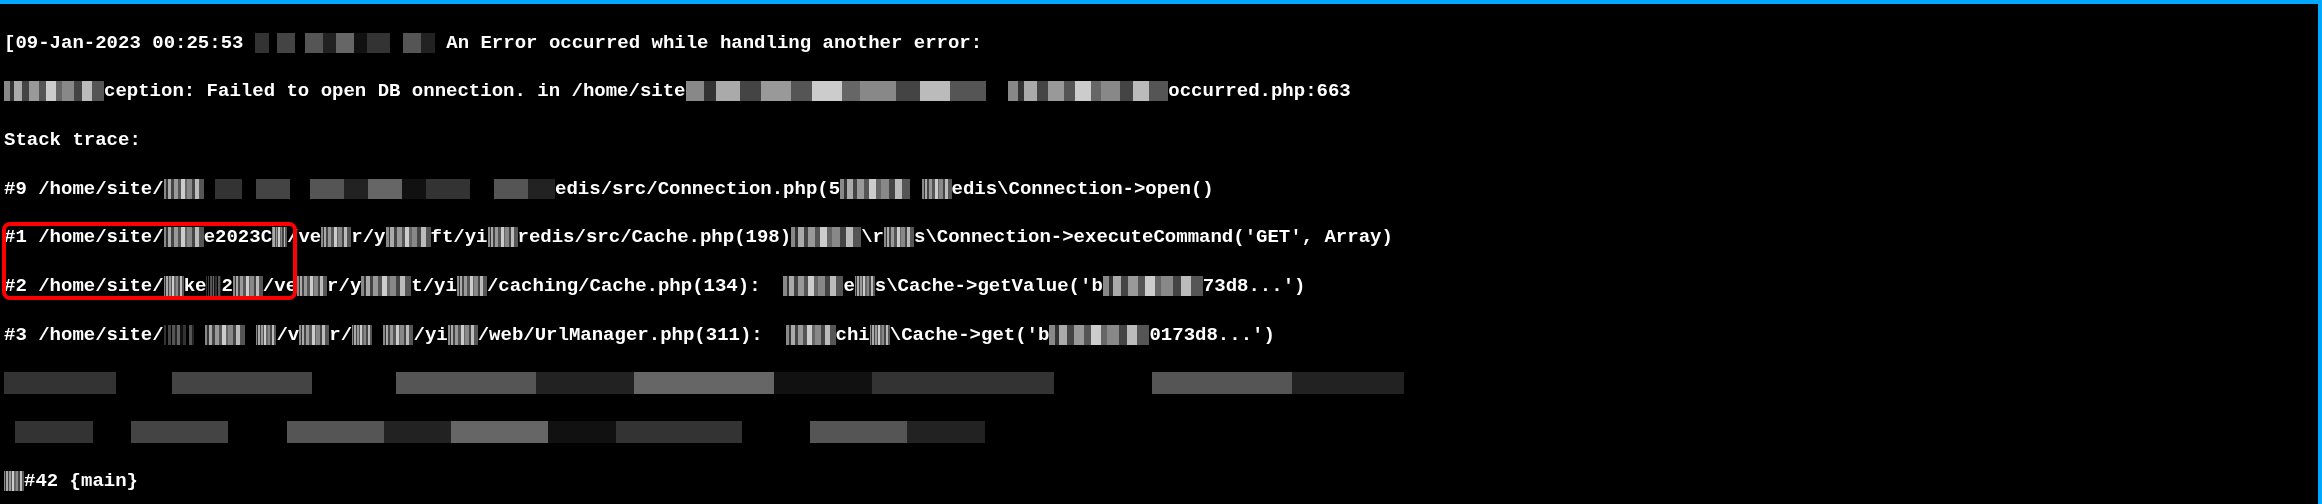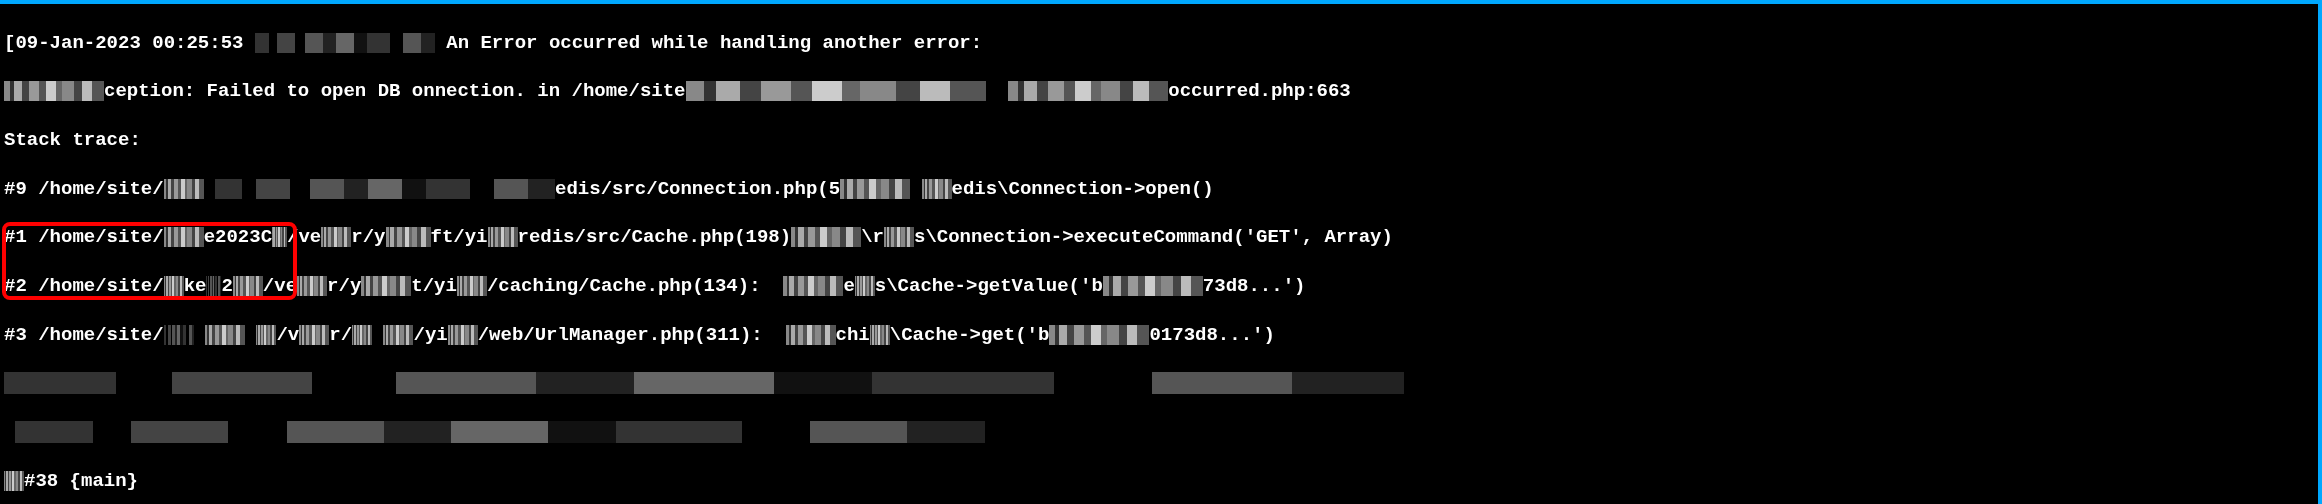--- a/index.html
+++ b/index.html
@@ -74,21 +74,21 @@
 <div class="terminal">
 <span class="line"><span>[09-Jan-2023 00:25:53</span> <span class="pixelated" style="width:180px;"></span> <span>An Error occurred while handling another error:</span></span>
 <span class="line"><span class="pixelated-light" style="width:100px;"></span><span>ception: Failed to open DB onnection. in /home/site</span><span class="pixelated-light" style="width:300px;"></span>  <span class="pixelated-light" style="width:160px;"></span><span>occurred.php:663</span></span>
 <span class="line"><span>Stack trace:</span></span>
 <span class="line"><span>#9 /home/site/</span><span class="pixelated-light" style="width:40px;"></span> <span class="pixelated" style="width:340px;"></span><span>edis/src/Connection.php(5</span><span class="pixelated-light" style="width:70px;"></span> <span class="pixelated-light" style="width:30px;"></span><span>edis\Connection-&gt;open()</span></span>
 <span class="line"><span>#1 /home/site/</span><span class="pixelated-light" style="width:40px;"></span><span>e2023C</span><span class="pixelated-light" style="width:15px;"></span><span>/ve</span><span class="pixelated-light" style="width:30px;"></span><span>r/y</span><span class="pixelated-light" style="width:45px;"></span><span>ft/yi</span><span class="pixelated-light" style="width:30px;"></span><span>redis/src/Cache.php(198)</span><span class="pixelated-light" style="width:70px;"></span><span>\r</span><span class="pixelated-light" style="width:30px;"></span><span>s\Connection-&gt;executeCommand('GET', Array)</span></span>
 <span class="line"><span>#2 /home/site/</span><span class="pixelated-light" style="width:20px;"></span><span>ke</span><span class="pixelated" style="width:15px;"></span><span>2</span><span class="pixelated-light" style="width:30px;"></span><span>/ve</span><span class="pixelated-light" style="width:30px;"></span><span>r/y</span><span class="pixelated-light" style="width:50px;"></span><span>t/yi</span><span class="pixelated-light" style="width:30px;"></span><span>/caching/Cache.php(134):</span>  <span class="pixelated-light" style="width:60px;"></span><span>e</span><span class="pixelated-light" style="width:20px;"></span><span>s\Cache-&gt;getValue('b</span><span class="pixelated-light" style="width:100px;"></span><span>73d8...')</span></span>
 <span class="line"><span>#3 /home/site/</span><span class="pixelated" style="width:30px;"></span> <span class="pixelated-light" style="width:40px;"></span> <span class="pixelated-light" style="width:20px;"></span><span>/v</span><span class="pixelated-light" style="width:30px;"></span><span>r/</span><span class="pixelated-light" style="width:20px;"></span> <span class="pixelated-light" style="width:30px;"></span><span>/yi</span><span class="pixelated-light" style="width:30px;"></span><span>/web/UrlManager.php(311):</span>  <span class="pixelated-light" style="width:50px;"></span><span>chi</span><span class="pixelated-light" style="width:20px;"></span><span>\Cache-&gt;get('b</span><span class="pixelated-light" style="width:100px;"></span><span>0173d8...')</span></span>
 <span class="line"><span class="pixelated" style="width:1400px;height:22px;"></span></span>
 <span class="line"> <span class="pixelated" style="width:970px;height:22px;"></span></span>
-<span class="line"><span class="pixelated-light" style="width:20px;"></span><span>#38 {main}</span></span>
+<span class="line"><span class="pixelated-light" style="width:20px;"></span><span>#42 {main}</span></span>
 
 
 
 
 
 
 </div>
 
 <div class="highlight-box" style="left:2px; top:218px; width:295px; height:78px;"></div>
 

